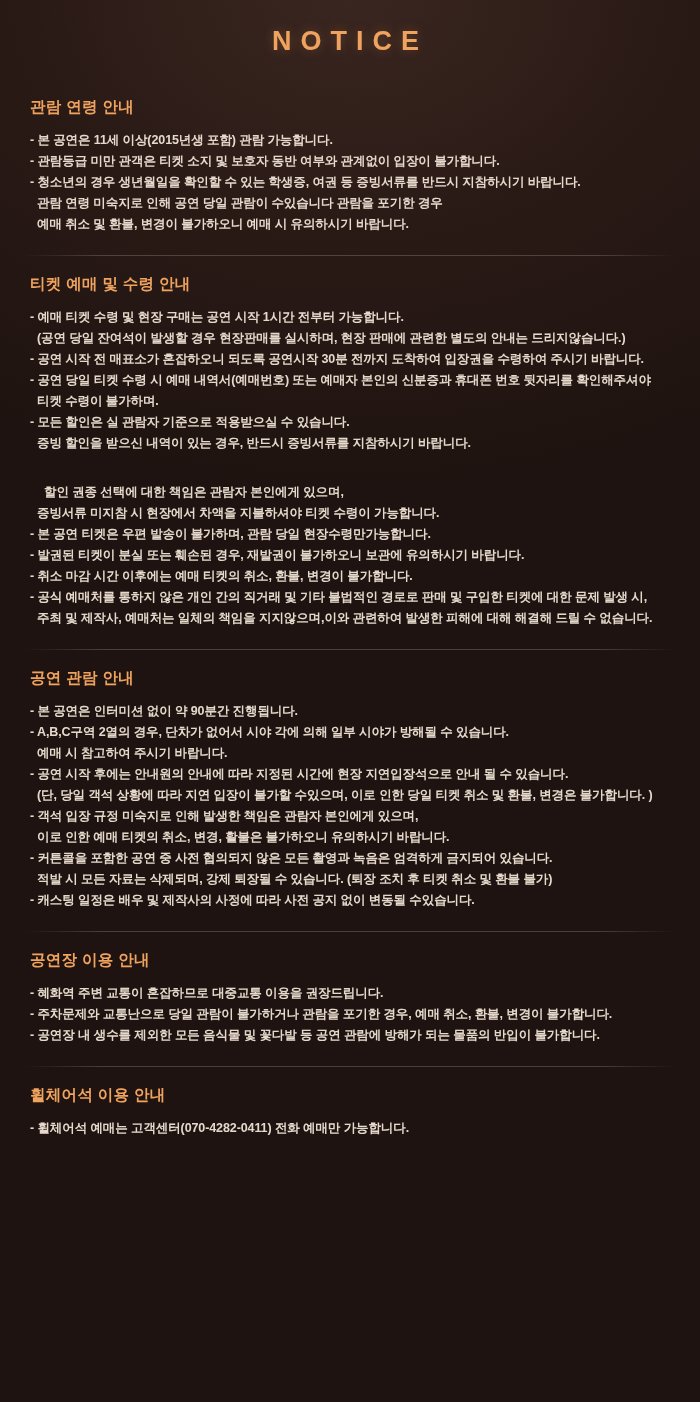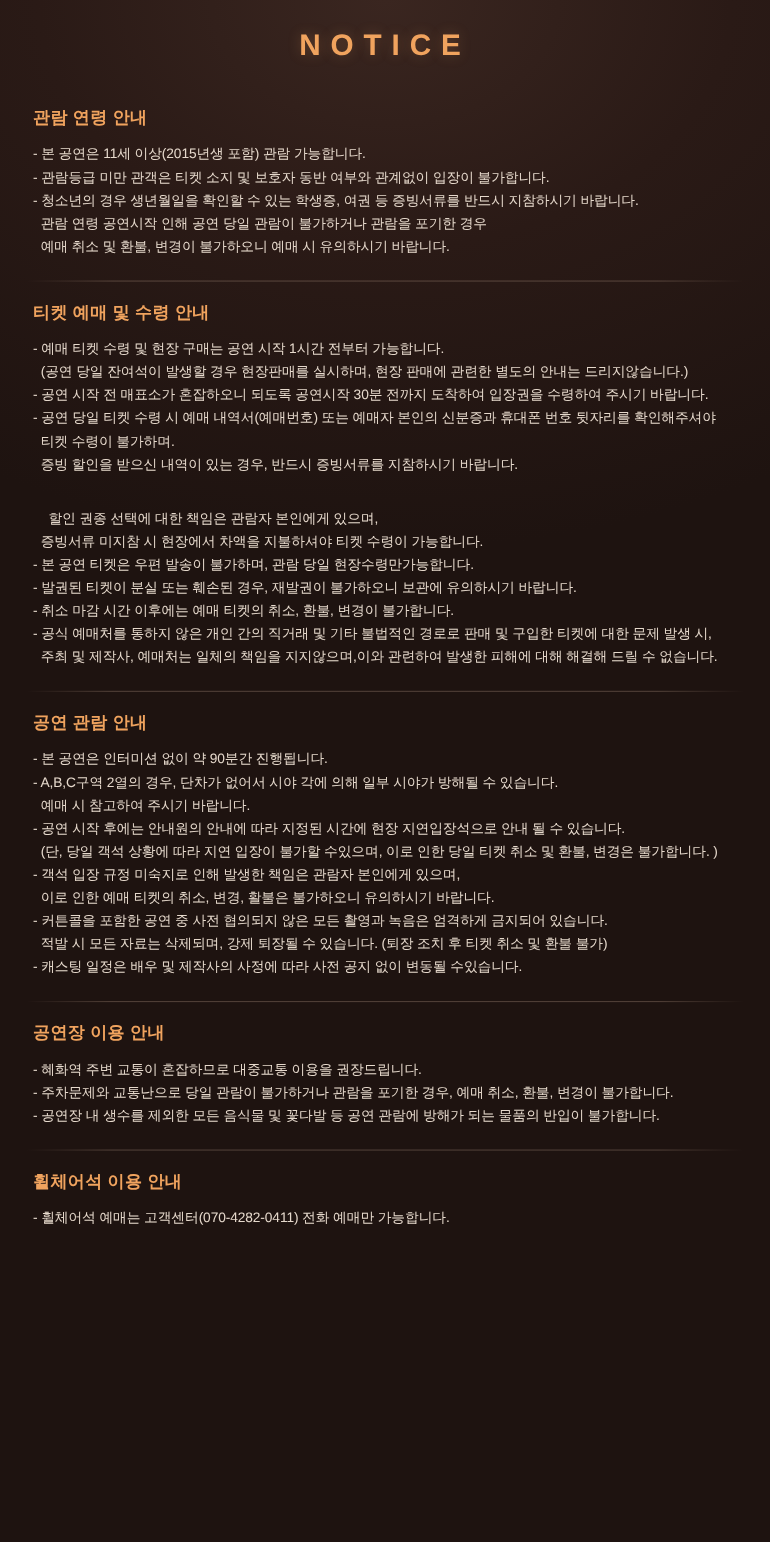--- a/index.html
+++ b/index.html
@@ -40,20 +40,21 @@
   }
   .section-title {
     color: #f0a35e;
     font-size: 15.5px;
     font-weight: bold;
     margin: 18px 0 12px 4px;
     letter-spacing: 0.3px;
   }
   .lines {
     margin: 0 0 8px 4px;
+    font-weight: bold;
   }
   .line {
     font-size: 12.5px;
     line-height: 21px;
     color: #e6d9cc;
     white-space: pre-wrap;
     letter-spacing: -0.1px;
   }
   .line.indent1 { padding-left: 7px; }
   .line.indent2 { padding-left: 14px; margin-top: 28px; }
@@ -69,33 +70,34 @@
 
 <div class="page">
   <div class="notice-title">NOTICE</div>
   <div id="sections-root">
       <div class="section">
         <div class="section-title">관람 연령 안내</div>
         <div class="lines">
           <div class="line">- 본 공연은 11세 이상(2015년생 포함) 관람 가능합니다.</div>
           <div class="line">- 관람등급 미만 관객은 티켓 소지 및 보호자 동반 여부와 관계없이 입장이 불가합니다.</div>
           <div class="line">- 청소년의 경우 생년월일을 확인할 수 있는 학생증, 여권 등 증빙서류를 반드시 지참하시기 바랍니다.</div>
-          <div class="line indent1">관람 연령 공연시작 인해 공연 당일 관람이 불가하거나 관람을 포기한 경우</div>
+          <div class="line indent1">관람 연령 미숙지로 인해 공연 당일 관람이 수있습니다 관람을 포기한 경우</div>
           <div class="line indent1">예매 취소 및 환불, 변경이 불가하오니 예매 시 유의하시기 바랍니다.</div>
         </div>
       </div>
       <hr class="divider">
       <div class="section">
         <div class="section-title">티켓 예매 및 수령 안내</div>
         <div class="lines">
           <div class="line">- 예매 티켓 수령 및 현장 구매는 공연 시작 1시간 전부터 가능합니다.</div>
           <div class="line indent1">(공연 당일 잔여석이 발생할 경우 현장판매를 실시하며, 현장 판매에 관련한 별도의 안내는 드리지않습니다.)</div>
           <div class="line">- 공연 시작 전 매표소가 혼잡하오니 되도록 공연시작 30분 전까지 도착하여 입장권을 수령하여 주시기 바랍니다.</div>
           <div class="line">- 공연 당일 티켓 수령 시 예매 내역서(예매번호) 또는 예매자 본인의 신분증과 휴대폰 번호 뒷자리를 확인해주셔야</div>
           <div class="line indent1">티켓 수령이 불가하며.</div>
+          <div class="line">- 모든 할인은 실 관람자 기준으로 적용받으실 수 있습니다.</div>
           <div class="line indent1">증빙 할인을 받으신 내역이 있는 경우, 반드시 증빙서류를 지참하시기 바랍니다.</div>
           <div class="line indent2">할인 권종 선택에 대한 책임은 관람자 본인에게 있으며,</div>
           <div class="line indent1">증빙서류 미지참 시 현장에서 차액을 지불하셔야 티켓 수령이 가능합니다.</div>
           <div class="line">- 본 공연 티켓은 우편 발송이 불가하며, 관람 당일 현장수령만가능합니다.</div>
           <div class="line">- 발권된 티켓이 분실 또는 훼손된 경우, 재발권이 불가하오니 보관에 유의하시기 바랍니다.</div>
           <div class="line">- 취소 마감 시간 이후에는 예매 티켓의 취소, 환불, 변경이 불가합니다.</div>
           <div class="line">- 공식 예매처를 통하지 않은 개인 간의 직거래 및 기타 불법적인 경로로 판매 및 구입한 티켓에 대한 문제 발생 시,</div>
           <div class="line indent1">주최 및 제작사, 예매처는 일체의 책임을 지지않으며,이와 관련하여 발생한 피해에 대해 해결해 드릴 수 없습니다.</div>
         </div>
       </div>

